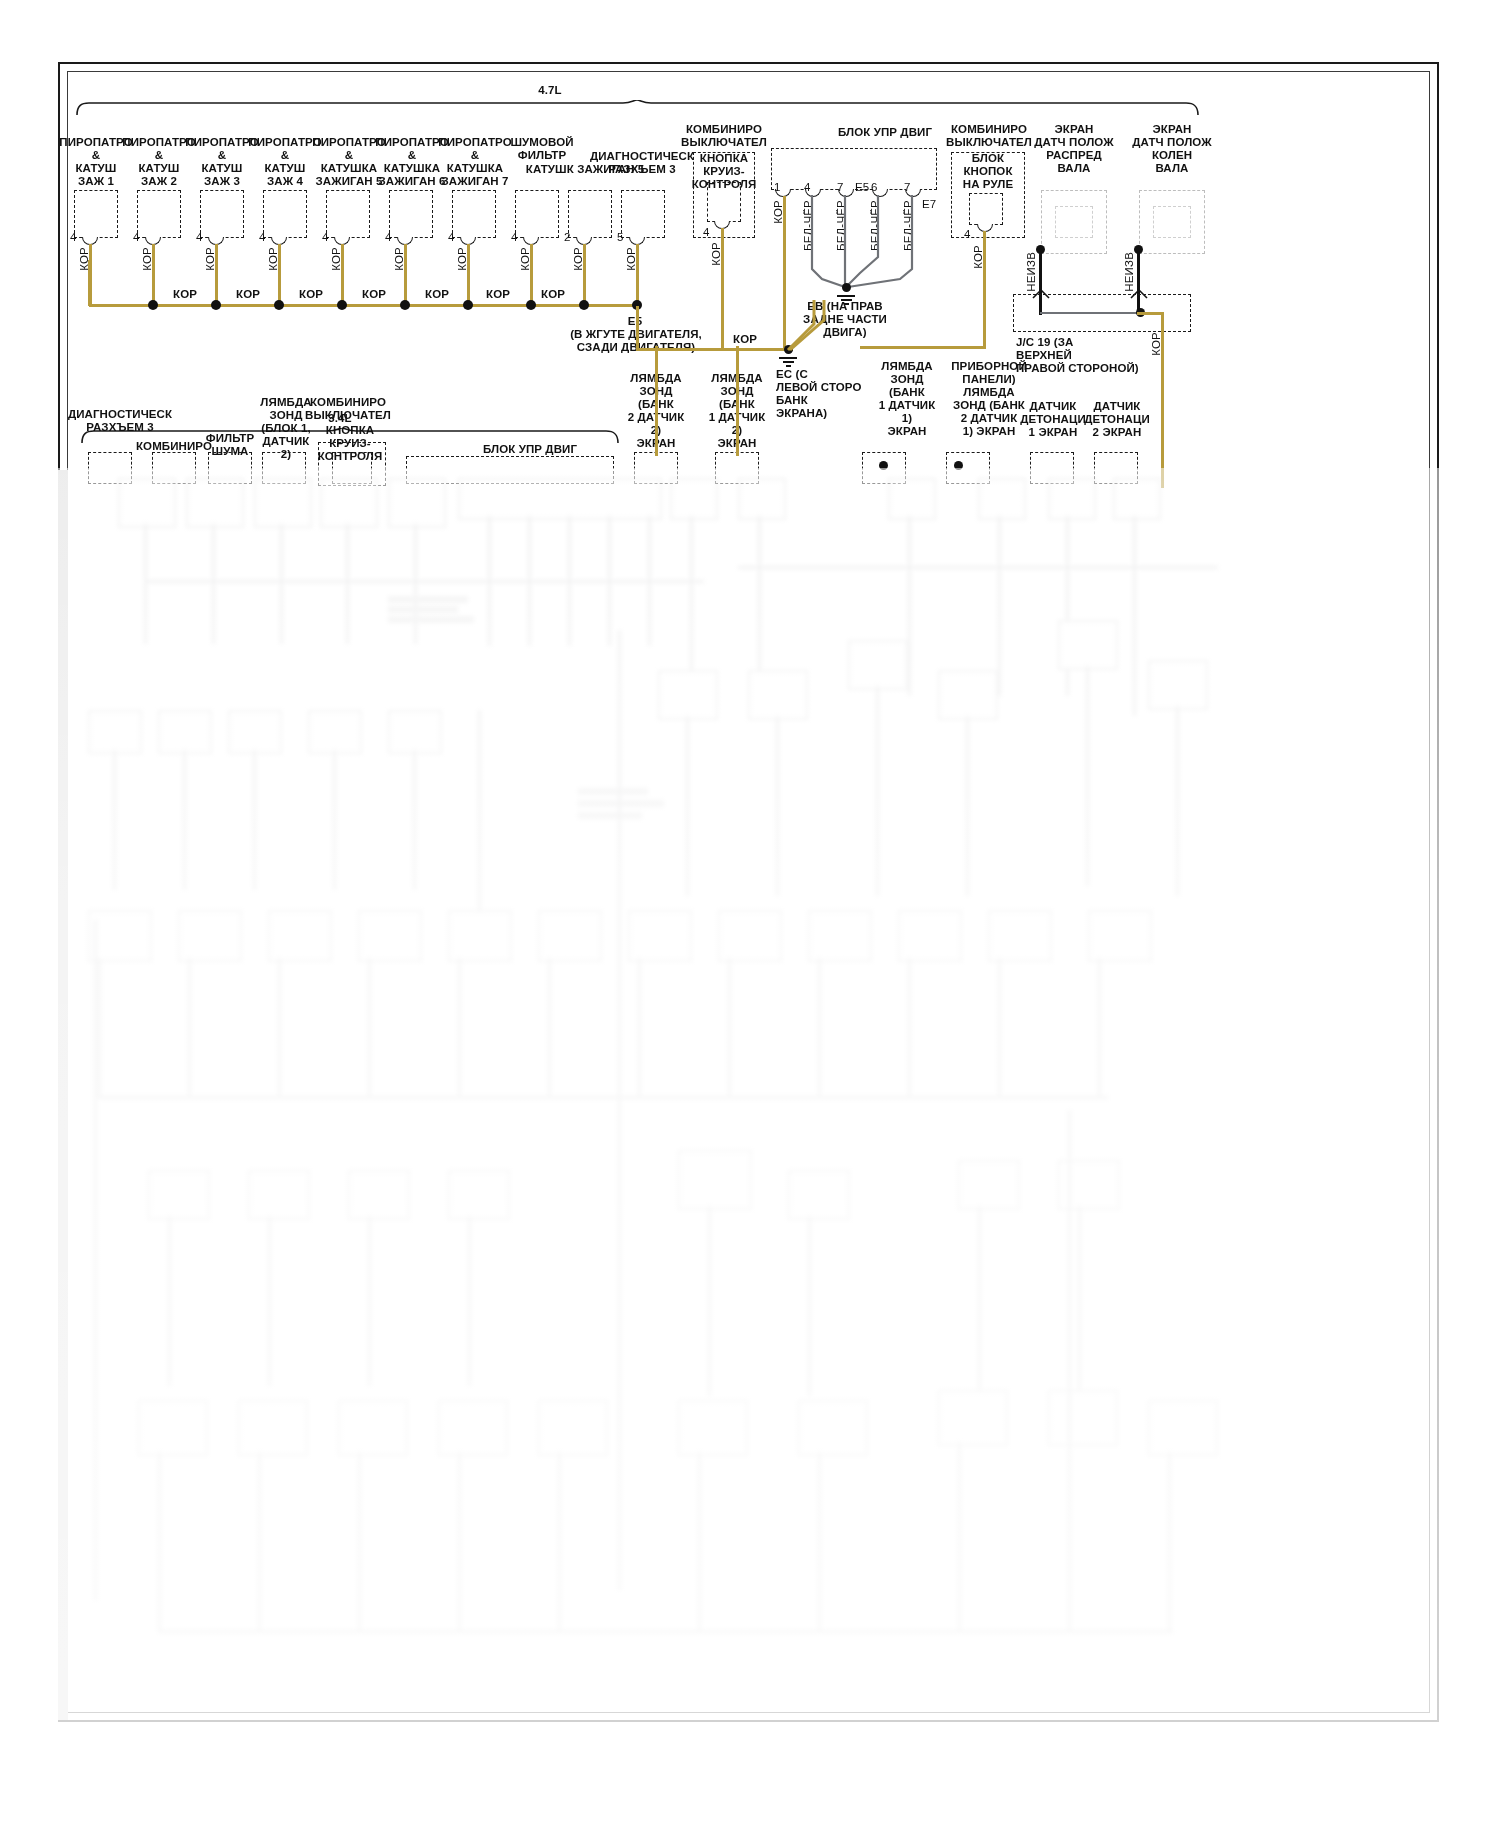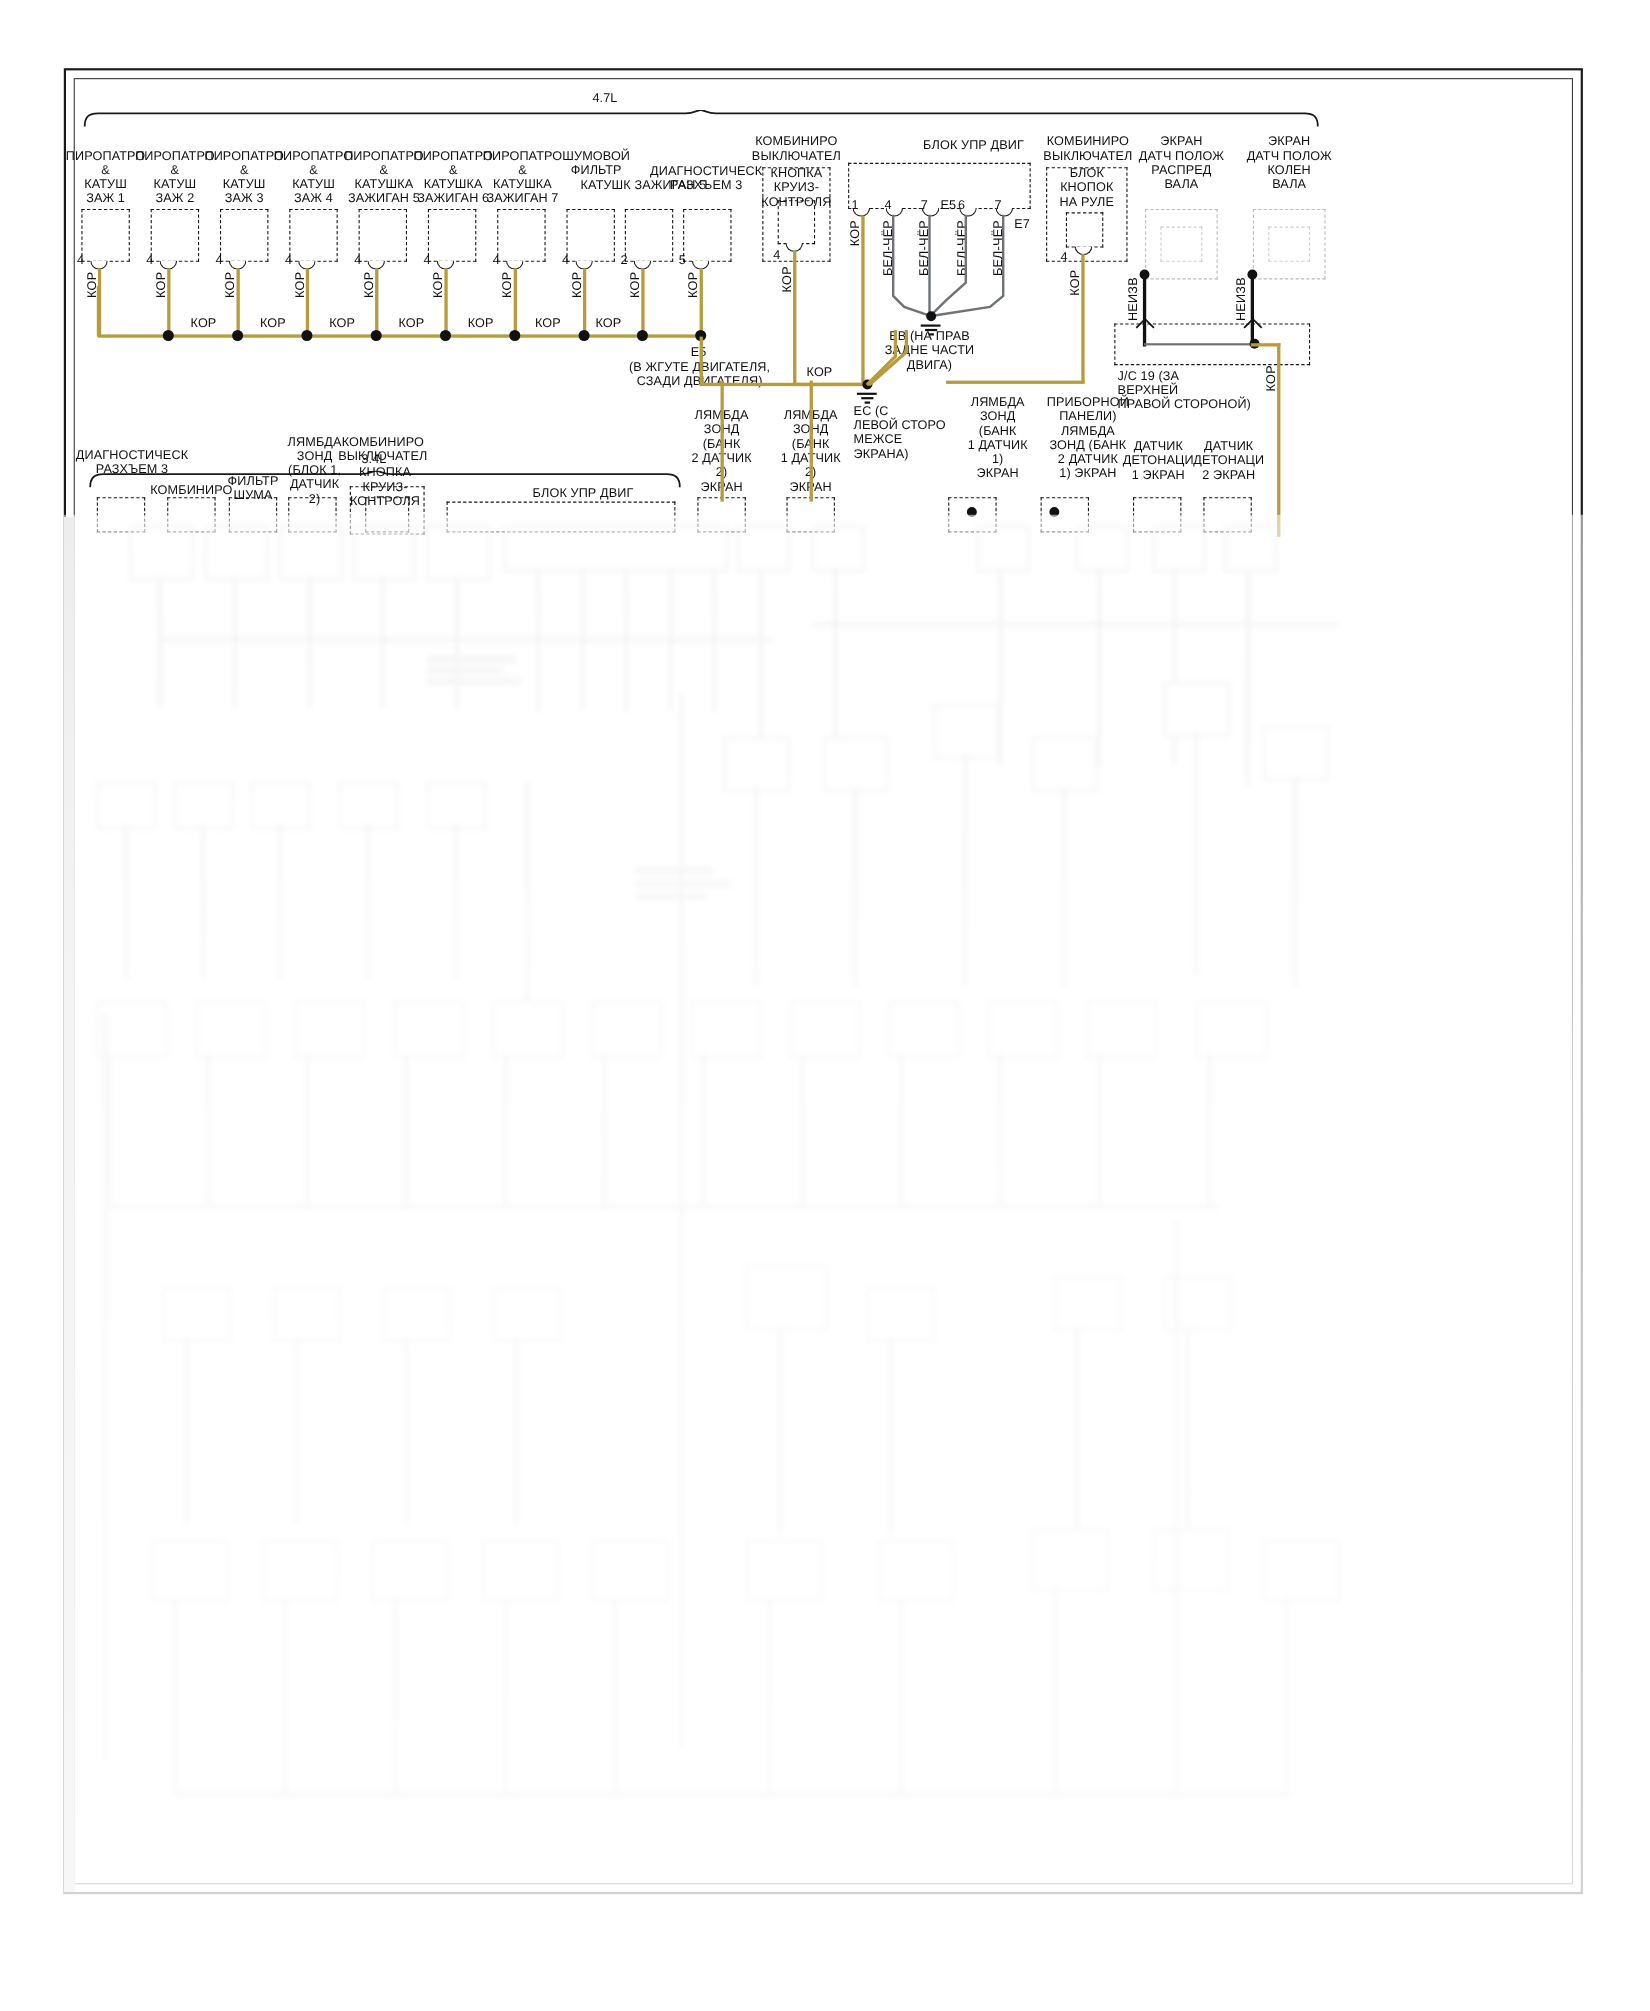--- a/index.html
+++ b/index.html
@@ -4,21 +4,21 @@
 <style>
   html,body{margin:0;padding:0;background:#ffffff;}
   body{font-family:"Liberation Sans",sans-serif;}
   #page{position:relative;width:1500px;height:1828px;background:#fff;overflow:hidden;}
 
   
   .frame-outer{position:absolute;left:58px;top:62px;width:1381px;height:1660px;border:2px solid #1a1a1a;box-sizing:border-box;}
   .frame-inner{position:absolute;left:67px;top:71px;width:1363px;height:1642px;border:1px solid #3a3a3a;box-sizing:border-box;}
 
   
-  .lbl{position:absolute;font-size:11.5px;line-height:13px;color:#111;text-align:center;letter-spacing:.1px;white-space:pre-line;font-weight:400;}
+  .lbl{position:absolute;font-size:11.5px;line-height:13px;color:#111;text-align:center;letter-spacing:.1px;white-space:pre-line;font-weight:700;}
   .lbl-left{text-align:left;}
   .pin{position:absolute;font-size:11.5px;color:#111;}
   .vlabel{position:absolute;font-size:11.5px;color:#111;writing-mode:vertical-rl;transform:rotate(180deg);letter-spacing:.2px;}
 
   
   .dbox{position:absolute;box-sizing:border-box;border:1.6px dashed #1a1a1a;background:transparent;}
   .dbox2{position:absolute;box-sizing:border-box;border:1.6px dashed #1a1a1a;background:transparent;}
 
   
   .wire{position:absolute;background:#b79b3c;}
@@ -249,21 +249,21 @@
 ДВИГА)</div>
 
   <div class="dot" style="left:784px;top:345px;"></div>
   <div class="gnd" style="left:779px;top:355px;">
     <i class="g1"></i>
       <i class="g2"></i>
       <i class="g3"></i>
   </div>
   <div class="lbl lbl-left" style="left:776px;top:368px;width:100px;text-align:left;">EC (С
 ЛЕВОЙ СТОРО
-МЕЖСЕ
+БАНК
 ЭКРАНА)</div>
 
   <div>
     <svg style="position:absolute;left:780px;top:300px;" width="120" height="52" viewBox="0 0 120 52">
       <path d="M8 50 L34 24 L34 0" fill="none" stroke="#b79b3c" stroke-width="3"></path>
       <path d="M10 50 L44 20 L44 0" fill="none" stroke="#b79b3c" stroke-width="3"></path>
     </svg>
   </div>
 
   <div class="lbl" style="left:937px;top:123px;width:104px;">КОМБИНИРО

